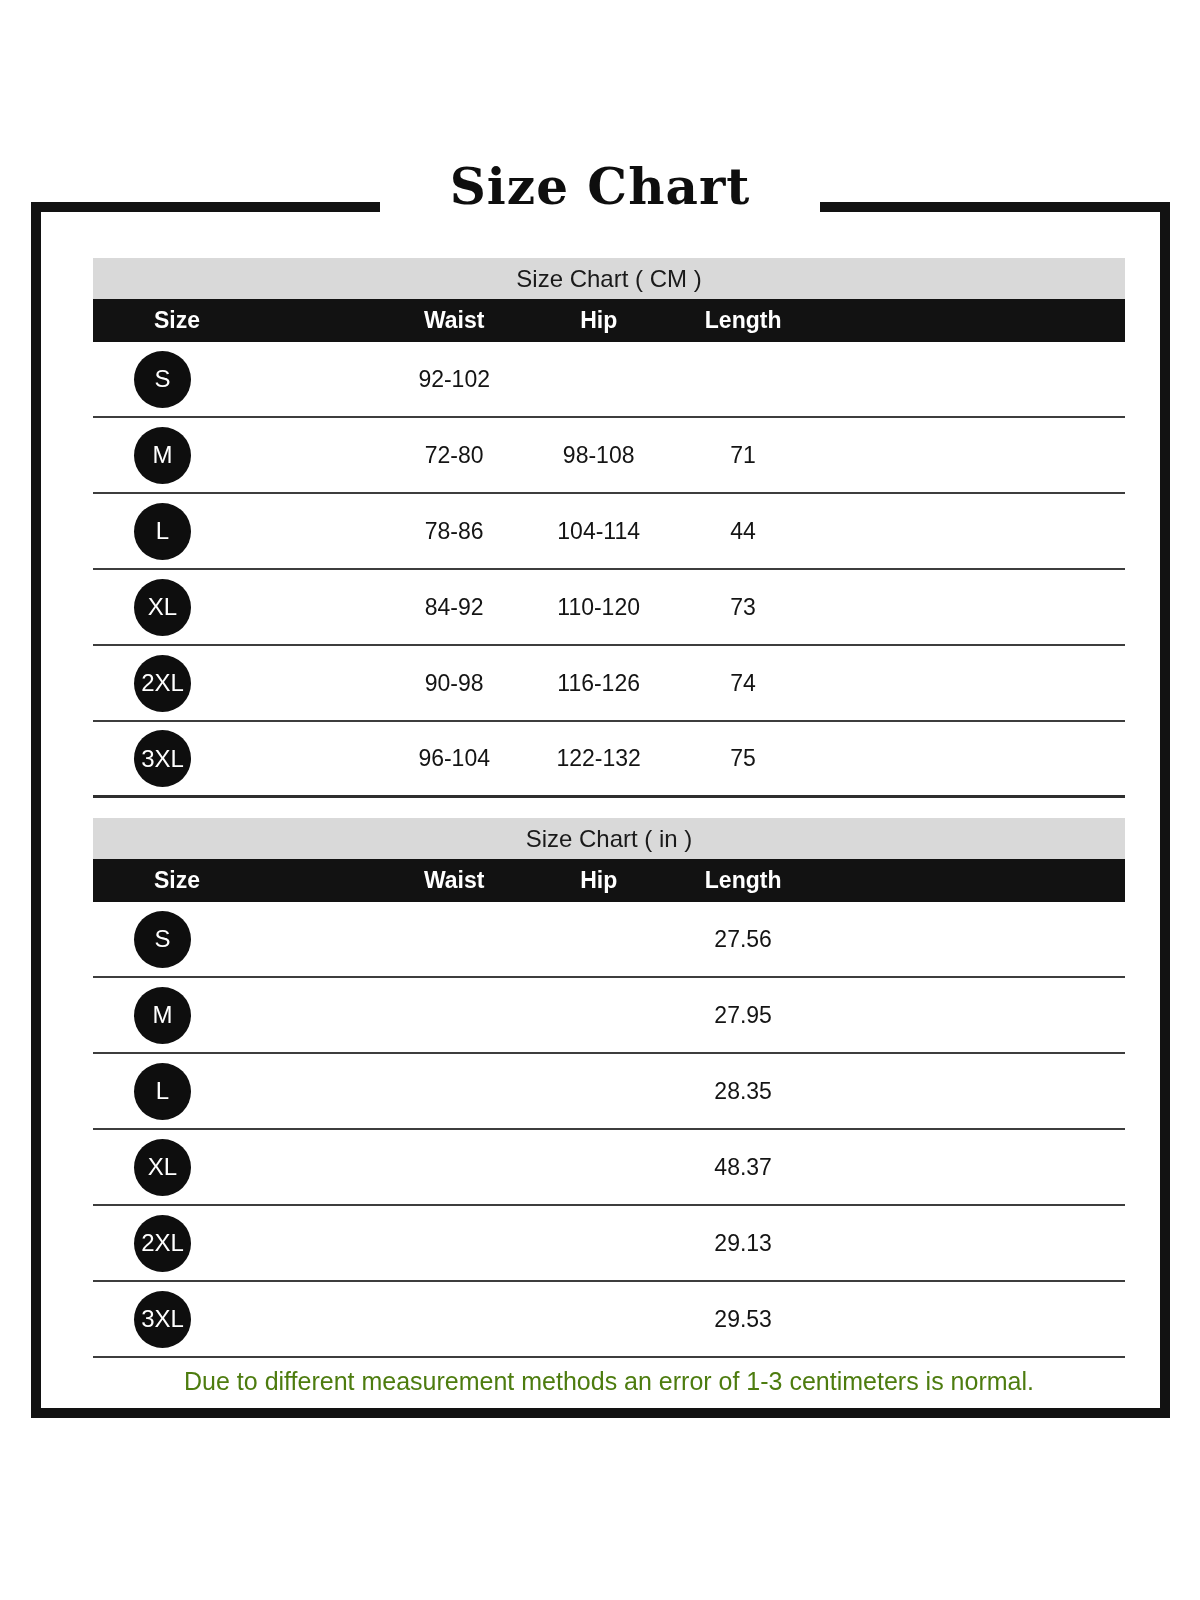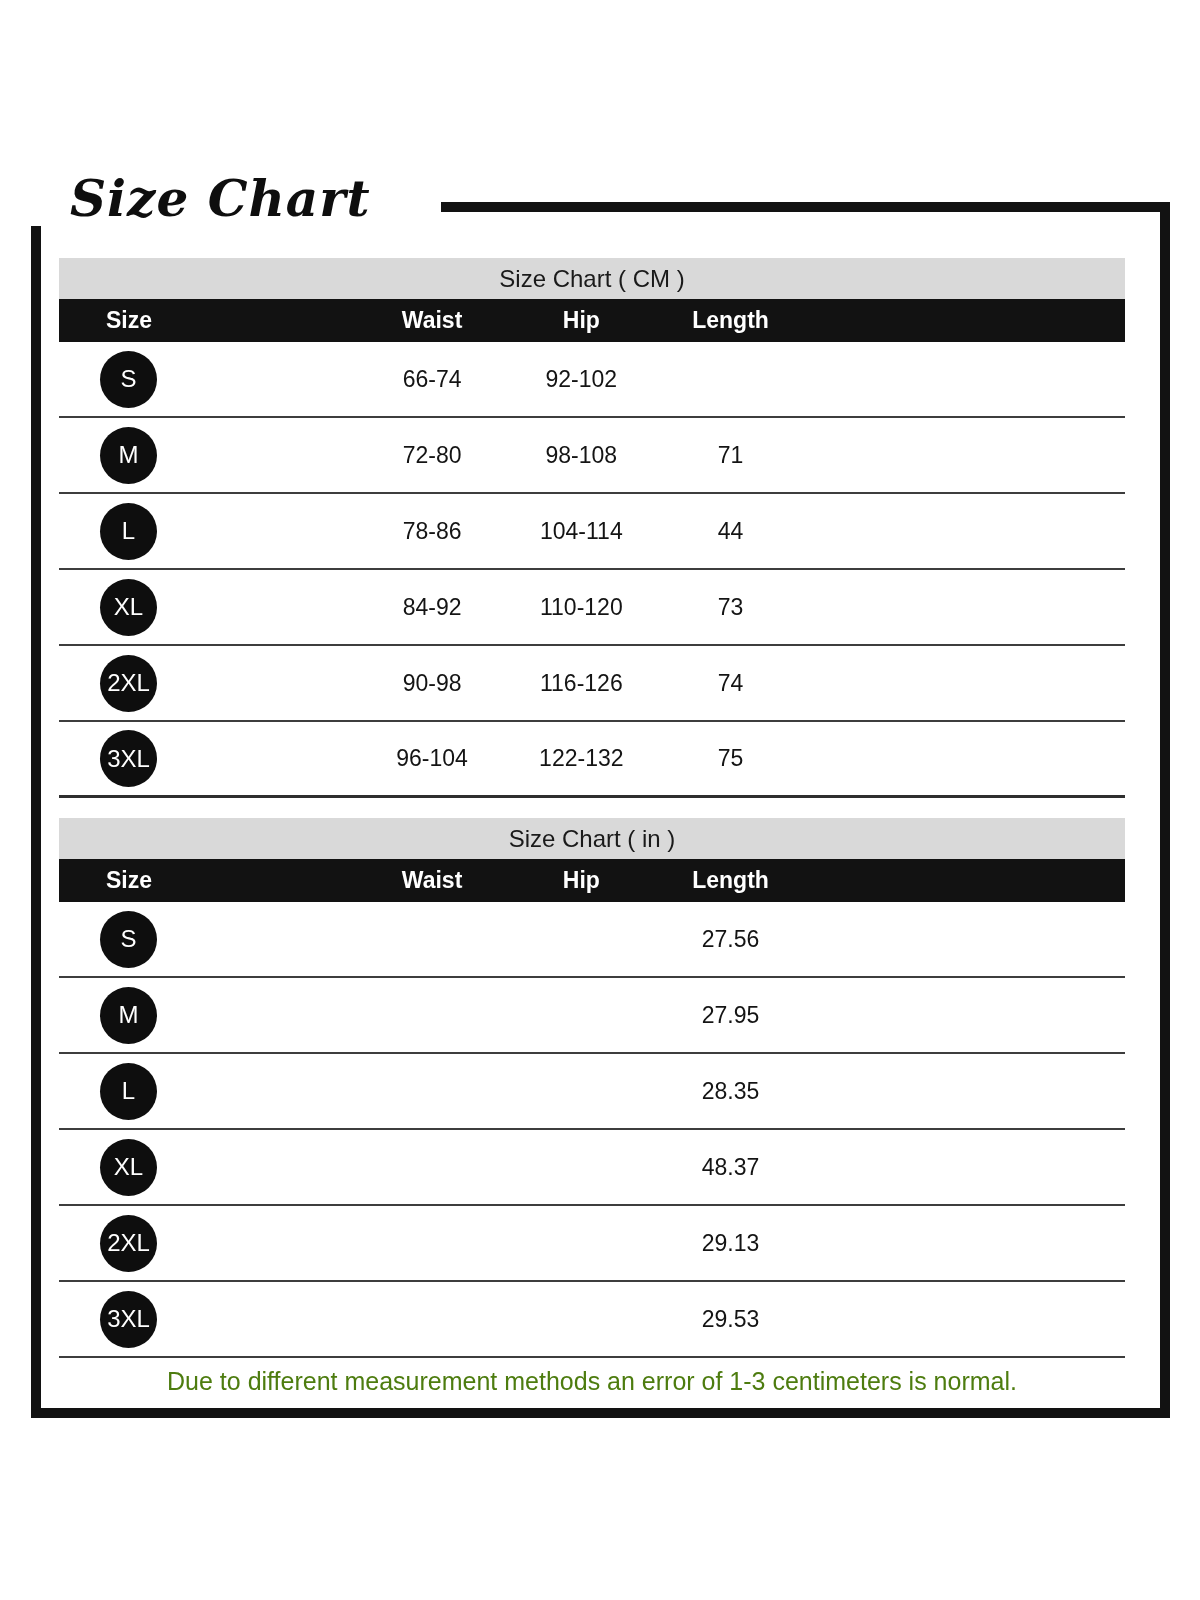--- a/index.html
+++ b/index.html
@@ -8,25 +8,25 @@
     position: relative;
     width: 1200px;
     height: 1600px;
     background: #ffffff;
     font-family: "Liberation Sans", sans-serif;
     color: #141414;
     overflow: hidden;
   }
   .main-title {
     position: absolute;
-    top: 172px;
+    top: 160px;
     left: 0;
     width: 100%;
+    text-align: center;
     z-index: 2;
-    font-style: italic;
   }
   .main-title span {
     display: inline-block;
     background: #ffffff;
     padding: 0 70px;
     font-family: "DejaVu Serif", serif;
     font-weight: bold;
     font-size: 50px;
     line-height: 54px;
     letter-spacing: 1px;
@@ -36,21 +36,21 @@
     position: absolute;
     left: 31px;
     top: 202px;
     width: 1139px;
     height: 1216px;
     border: 10px solid #121212;
     background: #ffffff;
     z-index: 1;
   }
   .frame-inner {
-    padding: 46px 35px 0 18px;
+    padding: 46px 35px 0 52px;
   }
   .size-table { width: 100%; }
   .table-caption {
     height: 41px;
     background: #d9d9d9;
     display: flex;
     align-items: center;
     justify-content: center;
     font-size: 24px;
     color: #1a1a1a;
@@ -82,20 +82,21 @@
     height: 100%;
   }
   .cell-size {
     justify-content: flex-start;
     padding-left: 41px;
   }
   .header-size-label {
     display: inline-block;
     width: 58px;
     text-align: center;
+    margin-left: 14px;
   }
   .size-badge {
     width: 57px;
     height: 57px;
     border-radius: 50%;
     background: #0e0e0e;
     color: #ffffff;
     display: flex;
     align-items: center;
     justify-content: center;
@@ -134,21 +135,20 @@
           <div class="cell">Waist</div>
           <div class="cell">Hip</div>
           <div class="cell">Length</div>
           <div class="cell"></div>
         </div>
 
         <div class="grid-row data-row">
           <div class="cell cell-size">
               <span class="size-badge">S</span>
             </div>
-          <div class="cell">66-74</div>
           <div class="cell">92-102</div>
           <div class="cell"></div>
         </div>
         <div class="grid-row data-row">
           <div class="cell cell-size">
               <span class="size-badge">M</span>
             </div>
           <div class="cell">72-80</div>
           <div class="cell">98-108</div>
           <div class="cell">71</div>

